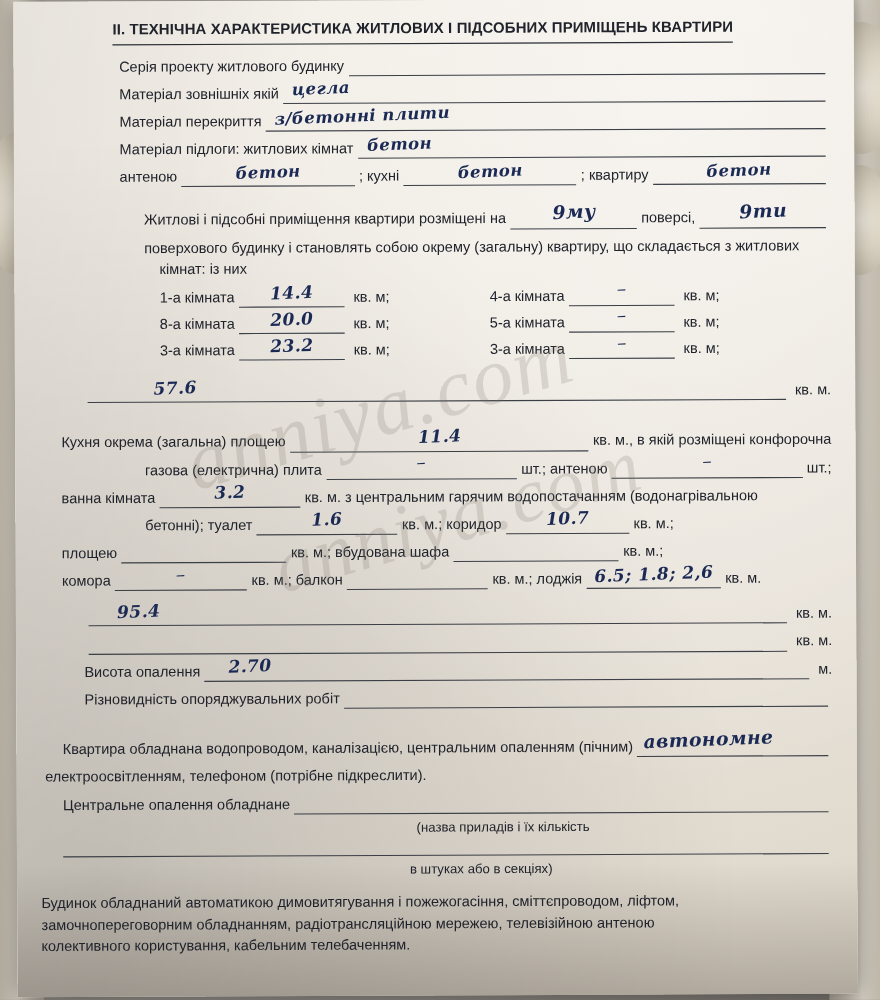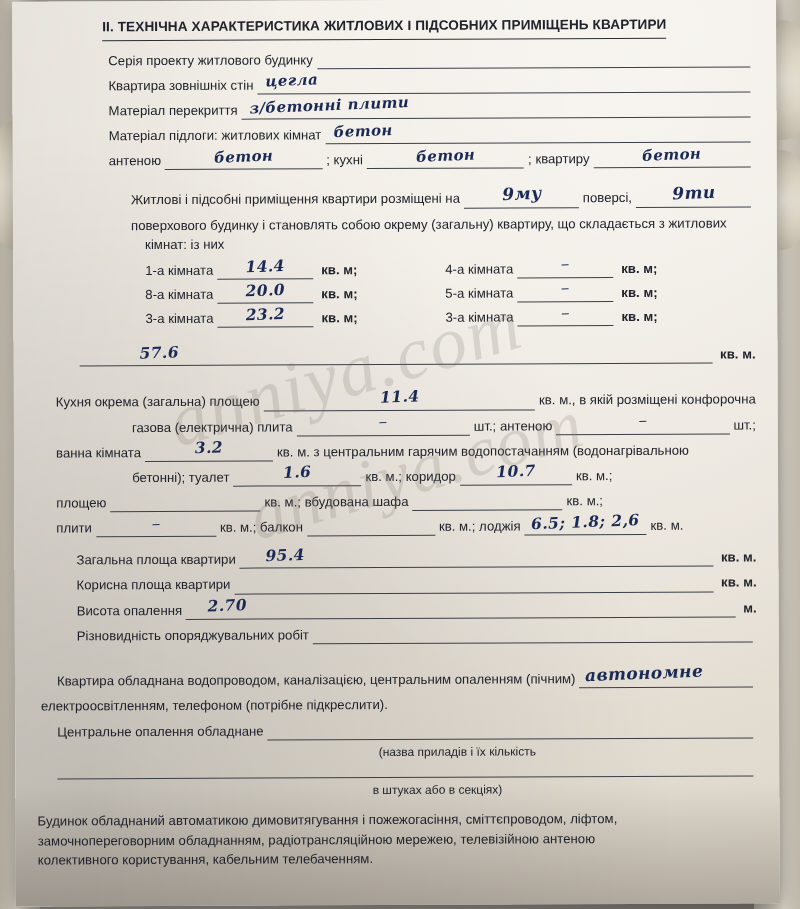--- a/index.html
+++ b/index.html
@@ -138,21 +138,21 @@
     padding-left: 110px;
   }
   .room-cell {
     display: flex;
     align-items: flex-end;
     white-space: nowrap;
   }
   .room-cell.left { width: 300px; }
   .room-cell.right { width: 290px; }
   .room-cell .fill { width: 96px; flex: 0 0 96px; }
-  .unit { margin-left: 4px; font-weight: bold; }
+  .unit { margin-left: 4px; }
   .note {
     text-align: center;
     font-size: 12px;
     margin-top: -2px;
   }
   .para {
     margin-top: 4px;
     line-height: 1.5;
   }
   .gap-sm { height: 7px; }
@@ -210,21 +210,21 @@
       
       <div class="row indent1">
         <span class="lbl">Серія проекту житлового будинку</span>
         <span class="fill">
           <span class="hand"></span>
         </span>
       </div>
 
       
       <div class="row indent1">
-        <span class="lbl">Квартира зовнішніх стін</span>
+        <span class="lbl">Матеріал зовнішніх якій</span>
         <span class="fill">
           <span class="hand">цегла</span>
         </span>
       </div>
 
       
       <div class="row indent1">
         <span class="lbl">Матеріал перекриття</span>
         <span class="fill">
           <span class="hand">з/бетонні плити</span>
@@ -389,49 +389,47 @@
         </span>
         <span class="lbl">кв. м.; вбудована шафа</span>
         <span class="fill fixed" style="width:150px;">
           <span class="hand center num"></span>
         </span>
         <span class="lbl">кв. м.;</span>
       </div>
 
       
       <div class="row indent5">
-        <span class="lbl">плити</span>
+        <span class="lbl">комора</span>
         <span class="fill fixed" style="width:120px;">
           <span class="hand center dash">–</span>
         </span>
         <span class="lbl">кв. м.; балкон</span>
         <span class="fill fixed" style="width:128px;">
           <span class="hand center num"></span>
         </span>
         <span class="lbl">кв. м.; лоджія</span>
         <span class="fill fixed" style="width:122px;">
           <span class="hand center num">6.5; 1.8; 2,6</span>
         </span>
         <span class="lbl">кв. м.</span>
       </div>
 
       <div class="gap-sm"></div>
 
       
       <div class="row indent4">
-        <span class="lbl">Загальна площа квартири</span>
         <span class="fill">
           <span class="hand num" style="left:26px;">95.4</span>
         </span>
         <span class="unit">кв. м.</span>
       </div>
 
       
       <div class="row indent4">
-        <span class="lbl">Корисна площа квартири</span>
         <span class="fill">
           <span class="hand num"></span>
         </span>
         <span class="unit">кв. м.</span>
       </div>
 
       
       <div class="row indent4">
         <span class="lbl">Висота опалення</span>
         <span class="fill">

